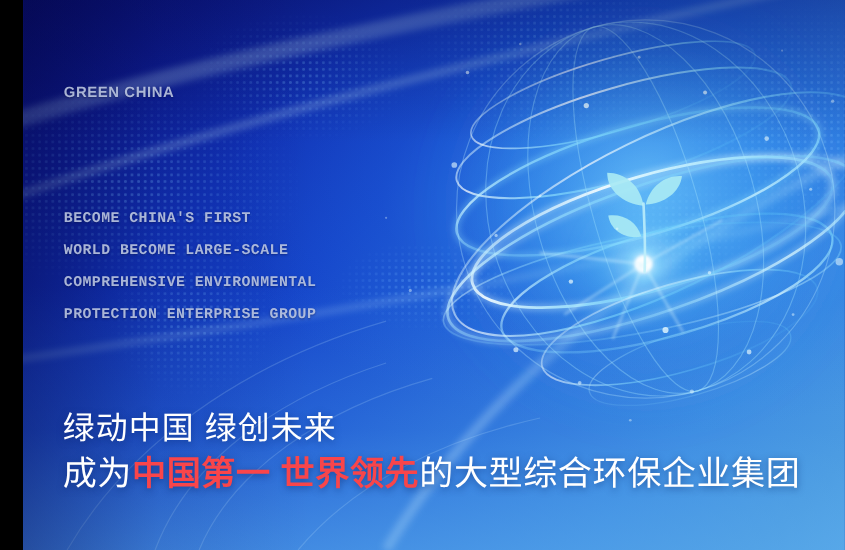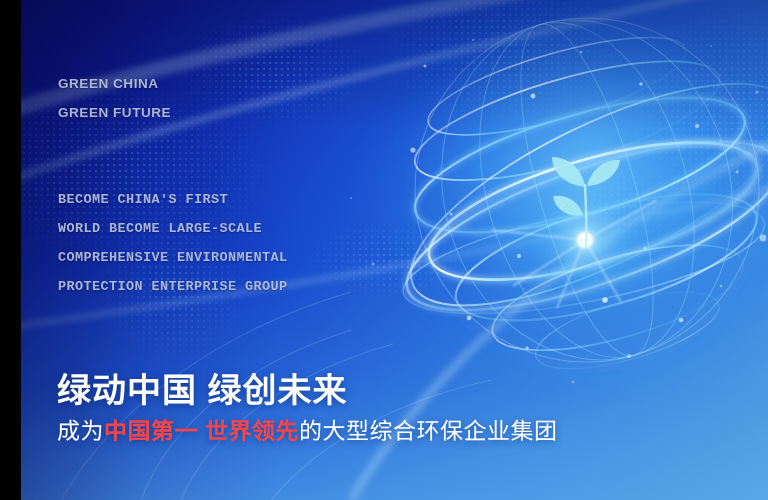--- a/index.html
+++ b/index.html
@@ -103,29 +103,28 @@
   }
   .mission div { white-space: nowrap; }
 
   .headline {
     position: absolute;
     left: 36px;
     bottom: 48px;
     color: #ffffff;
   }
   .headline-line1 {
-    font-size: 34px;
+    font-size: 29px;
     line-height: 40px;
     letter-spacing: 1px;
     white-space: nowrap;
     text-shadow: 0 2px 7px rgba(10,40,110,0.55);
-    font-weight: bold;
   }
   .headline-line2 {
-    font-size: 23px;
+    font-size: 31px;
     line-height: 42px;
     letter-spacing: 0.5px;
     white-space: nowrap;
     text-shadow: 0 2px 7px rgba(10,40,110,0.55);
     text-align: center;
   }
   .hl-red { color: #f9454a; font-weight: bold; }
   .hl-white { color: #ffffff; }
 </style>
 </head>
@@ -275,21 +274,20 @@
       <path d="M160,500 C 190,428 272,372 372,344"></path>
       <path d="M40,500  C 96,404 200,330 330,292"></path>
       <path d="M250,500 C 300,440 380,400 470,380"></path>
     </g>
   </svg>
 
   <div class="layer bg-vignette"></div>
 
   <div class="eyebrow">
     <div>GREEN CHINA</div>
-    <div>GREEN FUTURE</div>
   </div>
 
   <div class="mission">
     <div>BECOME CHINA'S FIRST</div>
     <div>WORLD BECOME LARGE-SCALE</div>
     <div>COMPREHENSIVE ENVIRONMENTAL</div>
     <div>PROTECTION ENTERPRISE GROUP</div>
   </div>
 
   <div class="headline">

